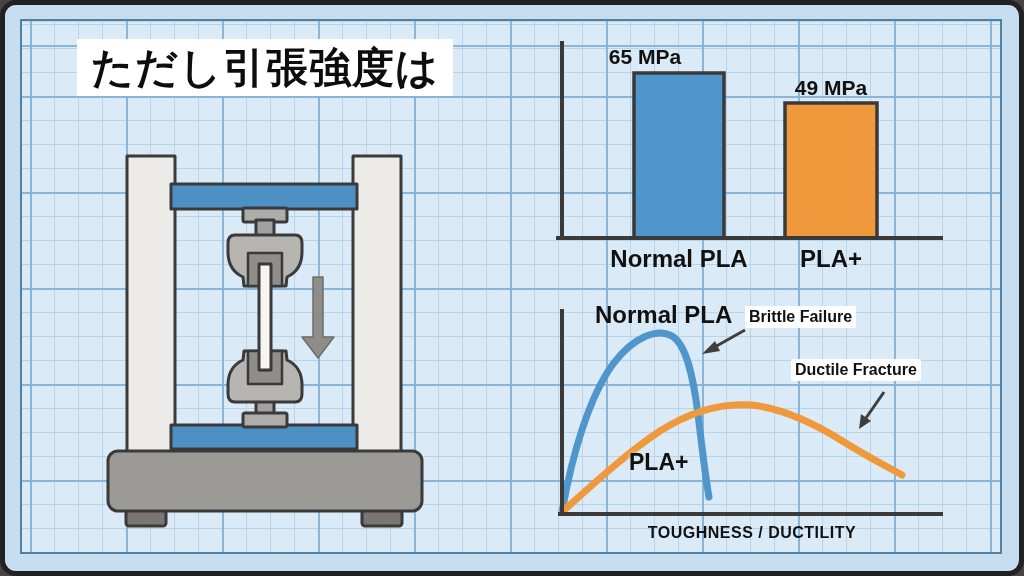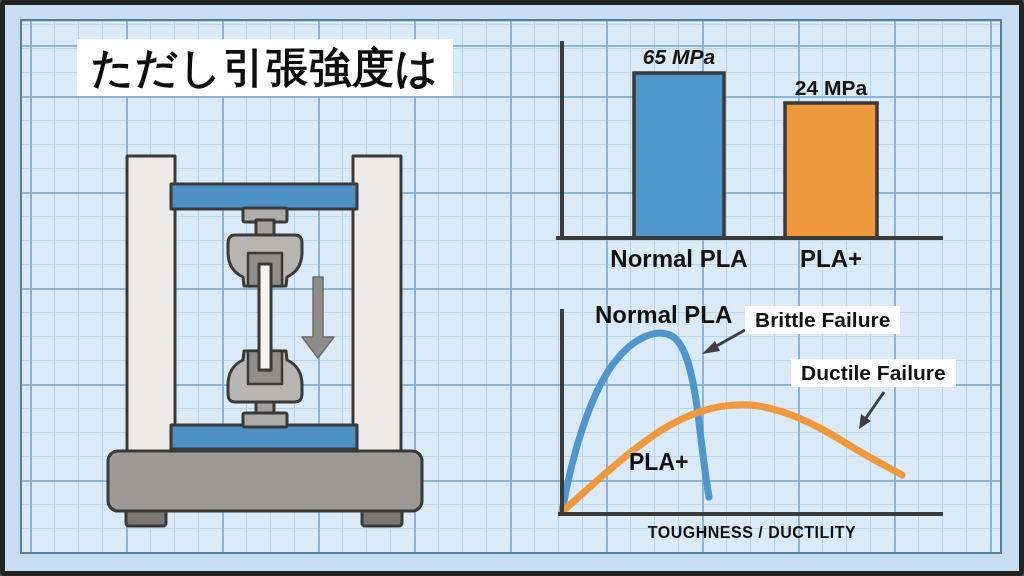--- a/index.html
+++ b/index.html
@@ -1,19 +1,19 @@
 <!DOCTYPE html>
 <html><head>
 <meta charset="utf-8">
 <style>
   html,body{margin:0;padding:0;background:#444;}
   #canvas{
     position:relative;width:1024px;height:576px;margin:0 auto;
     background:#c6def0;border:5px solid #222;box-sizing:border-box;
-    border-radius:5px;overflow:hidden;
+    border-radius:16px;overflow:hidden;
     font-family:"Liberation Sans","DejaVu Sans",sans-serif;color:#111;
   }
   #grid{
     position:absolute;left:15px;top:14px;width:978px;height:531px;
     border:2px solid #54809f;
     background-color:#daeaf6;
     background-image:
       repeating-linear-gradient(to right, rgba(134,179,214,.95) 0 2px, transparent 2px 96px),
       repeating-linear-gradient(to bottom, rgba(134,179,214,.95) 0 2px, transparent 2px 96px),
       repeating-linear-gradient(to right, #b7d4e9 0 1px, transparent 1px 24px),
@@ -22,21 +22,21 @@
   }
   svg.layer{position:absolute;left:0;top:0;width:1024px;height:576px;}
   .abs{position:absolute;white-space:nowrap;}
   .title-box{
     left:72px;background:#fff;padding:0 14px;height:57px;line-height:57px;
     font-size:42px;font-weight:800;letter-spacing:1px;color:#0d0d0d;
   }
   .val-label{font-size:21px;font-weight:600;transform:translateX(-50%);}
   .cat-label{font-size:24px;font-weight:700;transform:translateX(-50%);}
   .curve-label{font-size:24px;font-weight:700;text-shadow:0 0 4px rgba(218,234,246,.9);}
-  .annot-box{background:#fff;padding:2px 10px;font-size:21px;font-weight:700;}
+  .annot-box{background:#fff;padding:2px 4px;font-size:16px;font-weight:700;}
   .axis-label{font-size:16px;font-weight:700;letter-spacing:.5px;transform:translateX(-50%);}
 </style>
 </head>
 <body>
 
 <div id="canvas">
   <div id="grid"></div>
 
   <svg class="layer" viewBox="0 0 1024 576">
 
@@ -78,23 +78,23 @@
       </g>
       <g>
         <line x1="879" y1="387" x2="861" y2="413" stroke="#3f3f3f" stroke-width="3"></line>
         <polygon points="854,424 856,409 866,416" fill="#3f3f3f"></polygon>
       </g>
     </g>
   </svg>
 
   <div class="abs title-box" style="top:34px;">ただし引張強度は</div>
 
-  <div class="abs val-label" style="left:674px;top:40px;font-style:italic;">65 MPa</div>
-  <div class="abs val-label" style="left:826px;top:71px;">24 MPa</div>
+  <div class="abs val-label" style="left:640px;top:40px;">65 MPa</div>
+  <div class="abs val-label" style="left:826px;top:71px;">49 MPa</div>
   <div class="abs cat-label" style="left:674px;top:240px;">Normal PLA</div>
   <div class="abs cat-label" style="left:826px;top:240px;">PLA+</div>
 
   <div class="abs curve-label" style="left:590px;top:296px;">Normal PLA</div>
   <div class="abs annot-box" style="left:740px;top:301px;">Brittle Failure</div>
-  <div class="abs annot-box" style="left:786px;top:354px;">Ductile Failure</div>
+  <div class="abs annot-box" style="left:786px;top:354px;">Ductile Fracture</div>
   <div class="abs curve-label" style="left:624px;top:444px;font-size:23px;">PLA+</div>
   <div class="abs axis-label" style="left:747px;top:519px;">TOUGHNESS / DUCTILITY</div>
 </div>
 
 </body></html>

